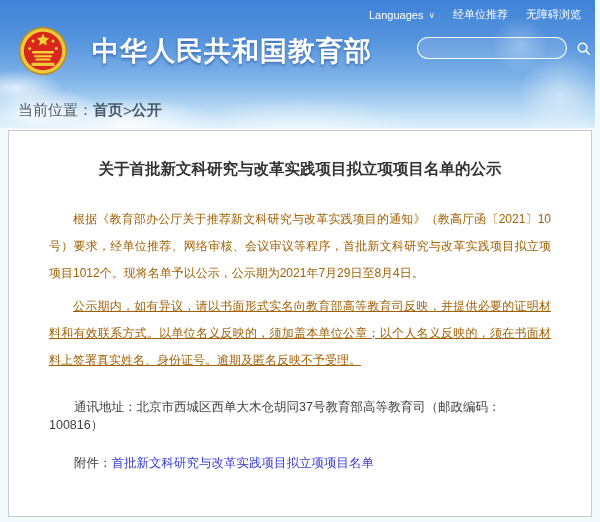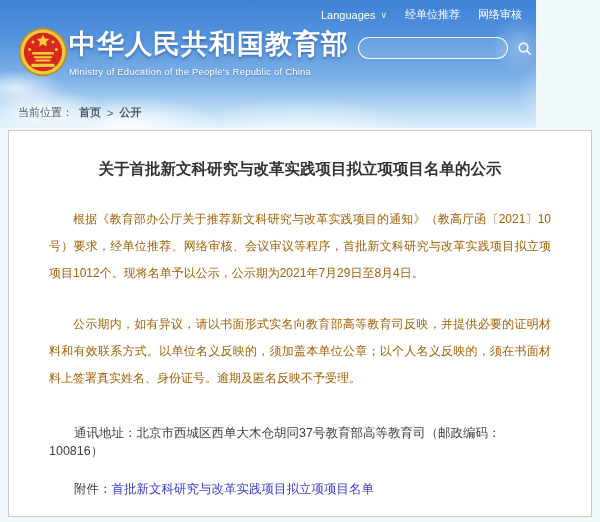--- a/index.html
+++ b/index.html
@@ -5,21 +5,21 @@
   * { margin: 0; padding: 0; box-sizing: border-box; }
   html, body {
     width: 600px; height: 522px;
     font-family: "Liberation Sans", "DejaVu Sans", sans-serif;
     background: #f3fafe;
     overflow: hidden;
   }
   
   .sky {
     position: relative;
-    width: 536px; height: 128px;
+    width: 595px; height: 128px;
     background: linear-gradient(180deg, #3f82d7 0%, #5493dd 30%, #7fb3e8 62%, #b7d9f3 85%, #ddeffb 100%);
     overflow: hidden;
   }
   .clouds {
     position: absolute; left: 0; top: 0; width: 100%; height: 100%;
     background:
       radial-gradient(90px 34px at 40px 112px, rgba(255,255,255,0.95) 0%, rgba(255,255,255,0) 70%),
       radial-gradient(130px 40px at 130px 125px, rgba(255,255,255,0.9) 0%, rgba(255,255,255,0) 70%),
       radial-gradient(70px 26px at 15px 88px,  rgba(255,255,255,0.75) 0%, rgba(255,255,255,0) 70%),
       radial-gradient(160px 50px at 300px 135px, rgba(255,255,255,0.65) 0%, rgba(255,255,255,0) 75%),
@@ -30,21 +30,21 @@
   .top-links {
     position: absolute; top: 7px; right: 14px;
     display: flex; align-items: center; gap: 18px;
     color: #ffffff; font-size: 11px;
   }
   .top-links .lang { display: flex; align-items: center; gap: 5px; cursor: pointer; }
   .chevron { font-size: 9px; opacity: 0.9; }
   .top-links a { color: #ffffff; text-decoration: none; cursor: pointer; }
   .brand {
     position: absolute; left: 18px; top: 26px;
-    display: flex; align-items: center; gap: 1px;
+    display: flex; align-items: center; gap: 24px;
   }
   .emblem { width: 50px; height: 50px; flex: 0 0 auto; }
   .brand-text .zh {
     color: #ffffff; font-size: 27px; font-weight: bold; letter-spacing: 1px;
     text-shadow: 0 2px 3px rgba(30,70,140,0.55);
   }
   .brand-text .en {
     color: #ffffff; font-size: 9.5px; margin-top: 4px; letter-spacing: 0.2px;
     text-shadow: 0 1px 2px rgba(30,70,140,0.5);
   }
@@ -56,22 +56,22 @@
     background: rgba(255,255,255,0.12);
     display: flex; align-items: center;
   }
   .search input {
     flex: 1; border: none; outline: none; background: transparent;
     height: 100%; padding: 0 4px 0 12px; color: #fff; font-size: 11px;
   }
   .search .mag { width: 15px; height: 15px; margin-right: 7px; cursor: pointer; flex: 0 0 auto; }
   .breadcrumb {
     position: absolute; left: 18px; bottom: 8px;
-    font-size: 11px; color: #4a5a6a;
-    display: flex; gap: 6px; align-items: center;
+    font-size: 15px; color: #4a5a6a;
+    display: flex; gap: 0; align-items: center;
   }
   .breadcrumb a { color: #4a5a6a; text-decoration: none; cursor: pointer; font-weight: bold; }
   
   .content-box {
     position: absolute; left: 8px; top: 130px;
     width: 584px; height: 387px;
     background: #ffffff;
     border: 1px solid #c9c9c9;
     padding: 28px 40px 0 40px;
   }
@@ -79,63 +79,62 @@
     text-align: center;
     font-size: 15.5px; font-weight: bold; color: #333333;
     margin-bottom: 26px;
   }
   .doc-p {
     font-size: 12px; color: #a16207;
     line-height: 27px;
     text-indent: 2em;
     text-align: justify;
   }
-  .doc-p + .doc-p { margin-top: 24px; }
+  .doc-p + .doc-p { margin-top: 6px; text-decoration: underline; }
   .doc-line {
     font-size: 12.5px; color: #404040;
     line-height: 18px;
     text-indent: 2em;
-    margin-top: 32px;
+    margin-top: 24px;
   }
   .attachment { margin-top: 20px; }
   .attachment a { color: #3a3ccB; text-decoration: none; cursor: pointer; }
 </style>
 </head>
 <body>
 
 <div class="sky">
   <div class="clouds"></div>
 
   <div class="top-links">
     <span class="lang">
       <span>Languages</span>
       <span class="chevron">∨</span>
     </span>
     <a>经单位推荐</a>
-    <a>网络审核</a>
+    <a>无障碍浏览</a>
   </div>
 
   <div class="brand">
     <svg class="emblem" viewBox="0 0 60 60">
       <circle cx="30" cy="30" r="29" fill="#b5902a"></circle>
       <circle cx="30" cy="30" r="27" fill="#f0c83c"></circle>
       <circle cx="30" cy="30" r="23" fill="#d8271c"></circle>
       <path d="M30 9 l2.2 4.9 5.3 0.6 -3.9 3.6 1.1 5.2 -4.7-2.7 -4.7 2.7 1.1-5.2 -3.9-3.6 5.3-0.6 z" fill="#f7d038"></path>
       <circle cx="18" cy="18" r="1.8" fill="#f7d038"></circle>
       <circle cx="42" cy="18" r="1.8" fill="#f7d038"></circle>
       <circle cx="14" cy="27" r="1.8" fill="#f7d038"></circle>
       <circle cx="46" cy="27" r="1.8" fill="#f7d038"></circle>
       <rect x="17" y="30" width="26" height="3" rx="1" fill="#f7d038"></rect>
       <rect x="19" y="35" width="22" height="2.4" rx="1" fill="#f7d038"></rect>
       <rect x="21" y="39" width="18" height="2.4" rx="1" fill="#f7d038"></rect>
       <rect x="16" y="44" width="28" height="4" rx="1.5" fill="#f0c83c"></rect>
     </svg>
     <div class="brand-text">
       <div class="zh">中华人民共和国教育部</div>
-      <div class="en">Ministry of Education of the People's Republic of China</div>
     </div>
   </div>
 
   <div class="search">
     <input type="text" placeholder="" style="">
     <svg class="mag" viewBox="0 0 16 16">
       <circle cx="7" cy="7" r="4.6" fill="none" stroke="#ffffff" stroke-width="1.6"></circle>
       <line x1="10.5" y1="10.5" x2="14" y2="14" stroke="#ffffff" stroke-width="1.6" stroke-linecap="round"></line>
     </svg>
   </div>

